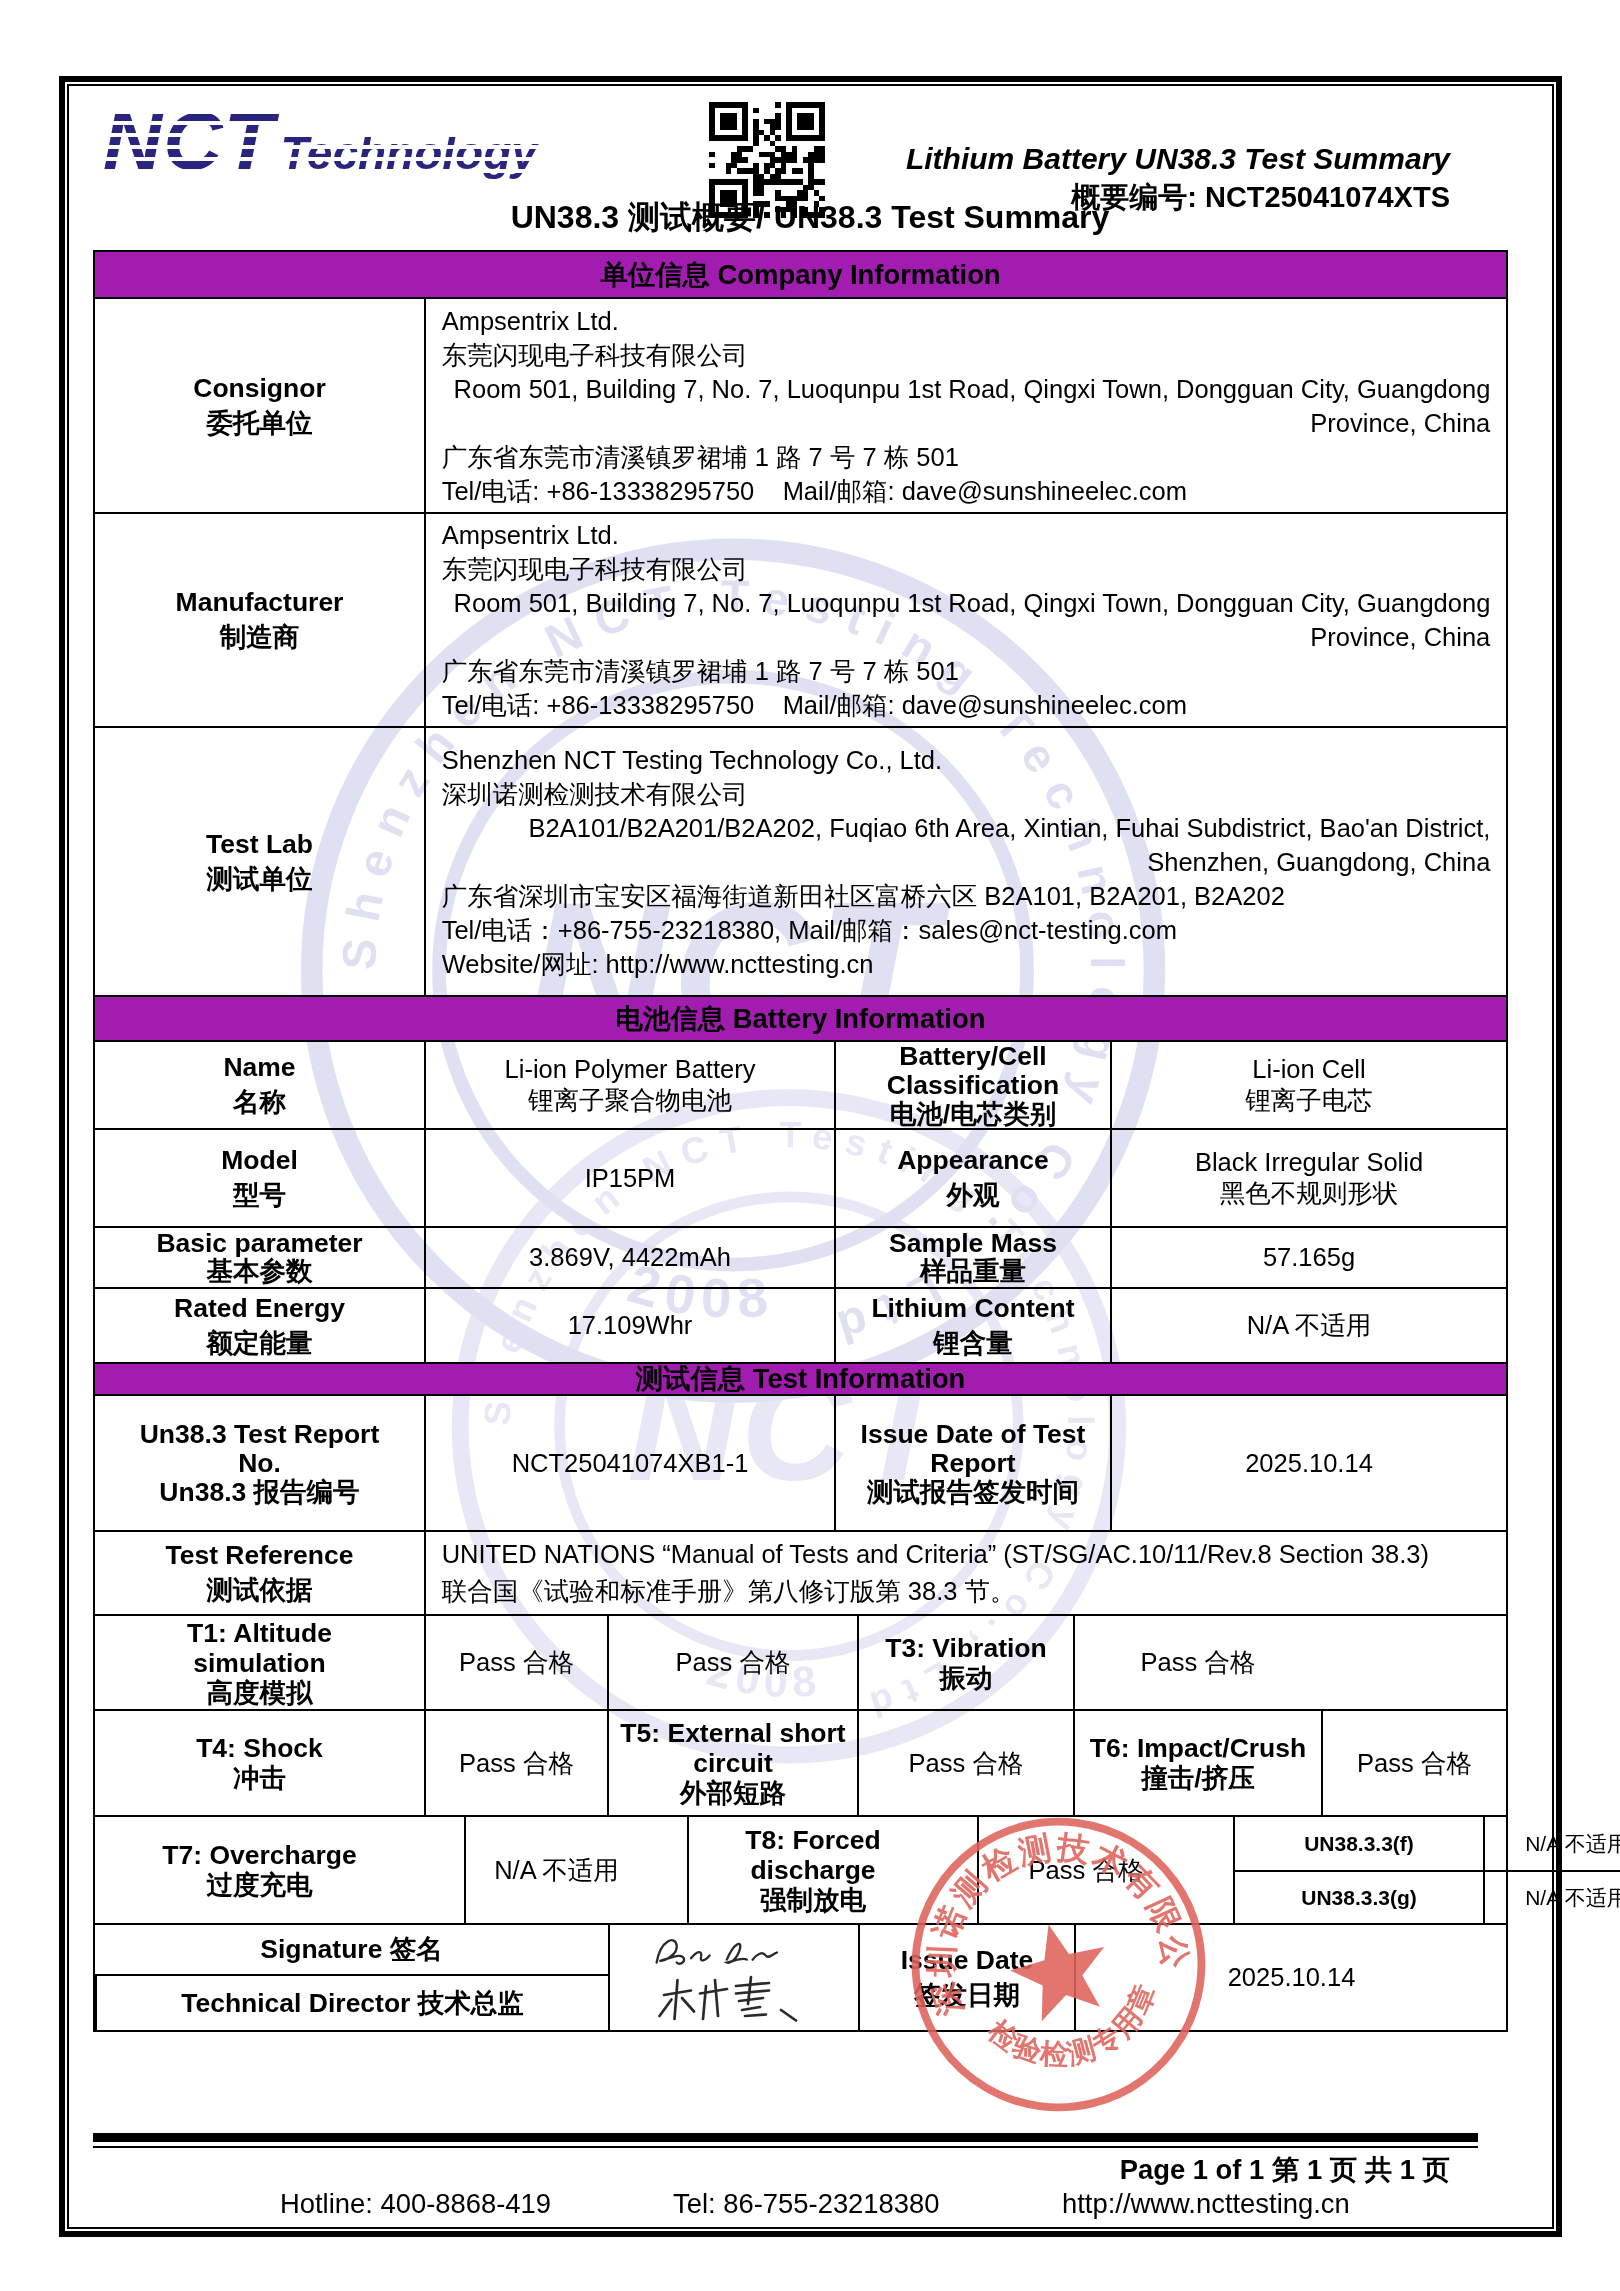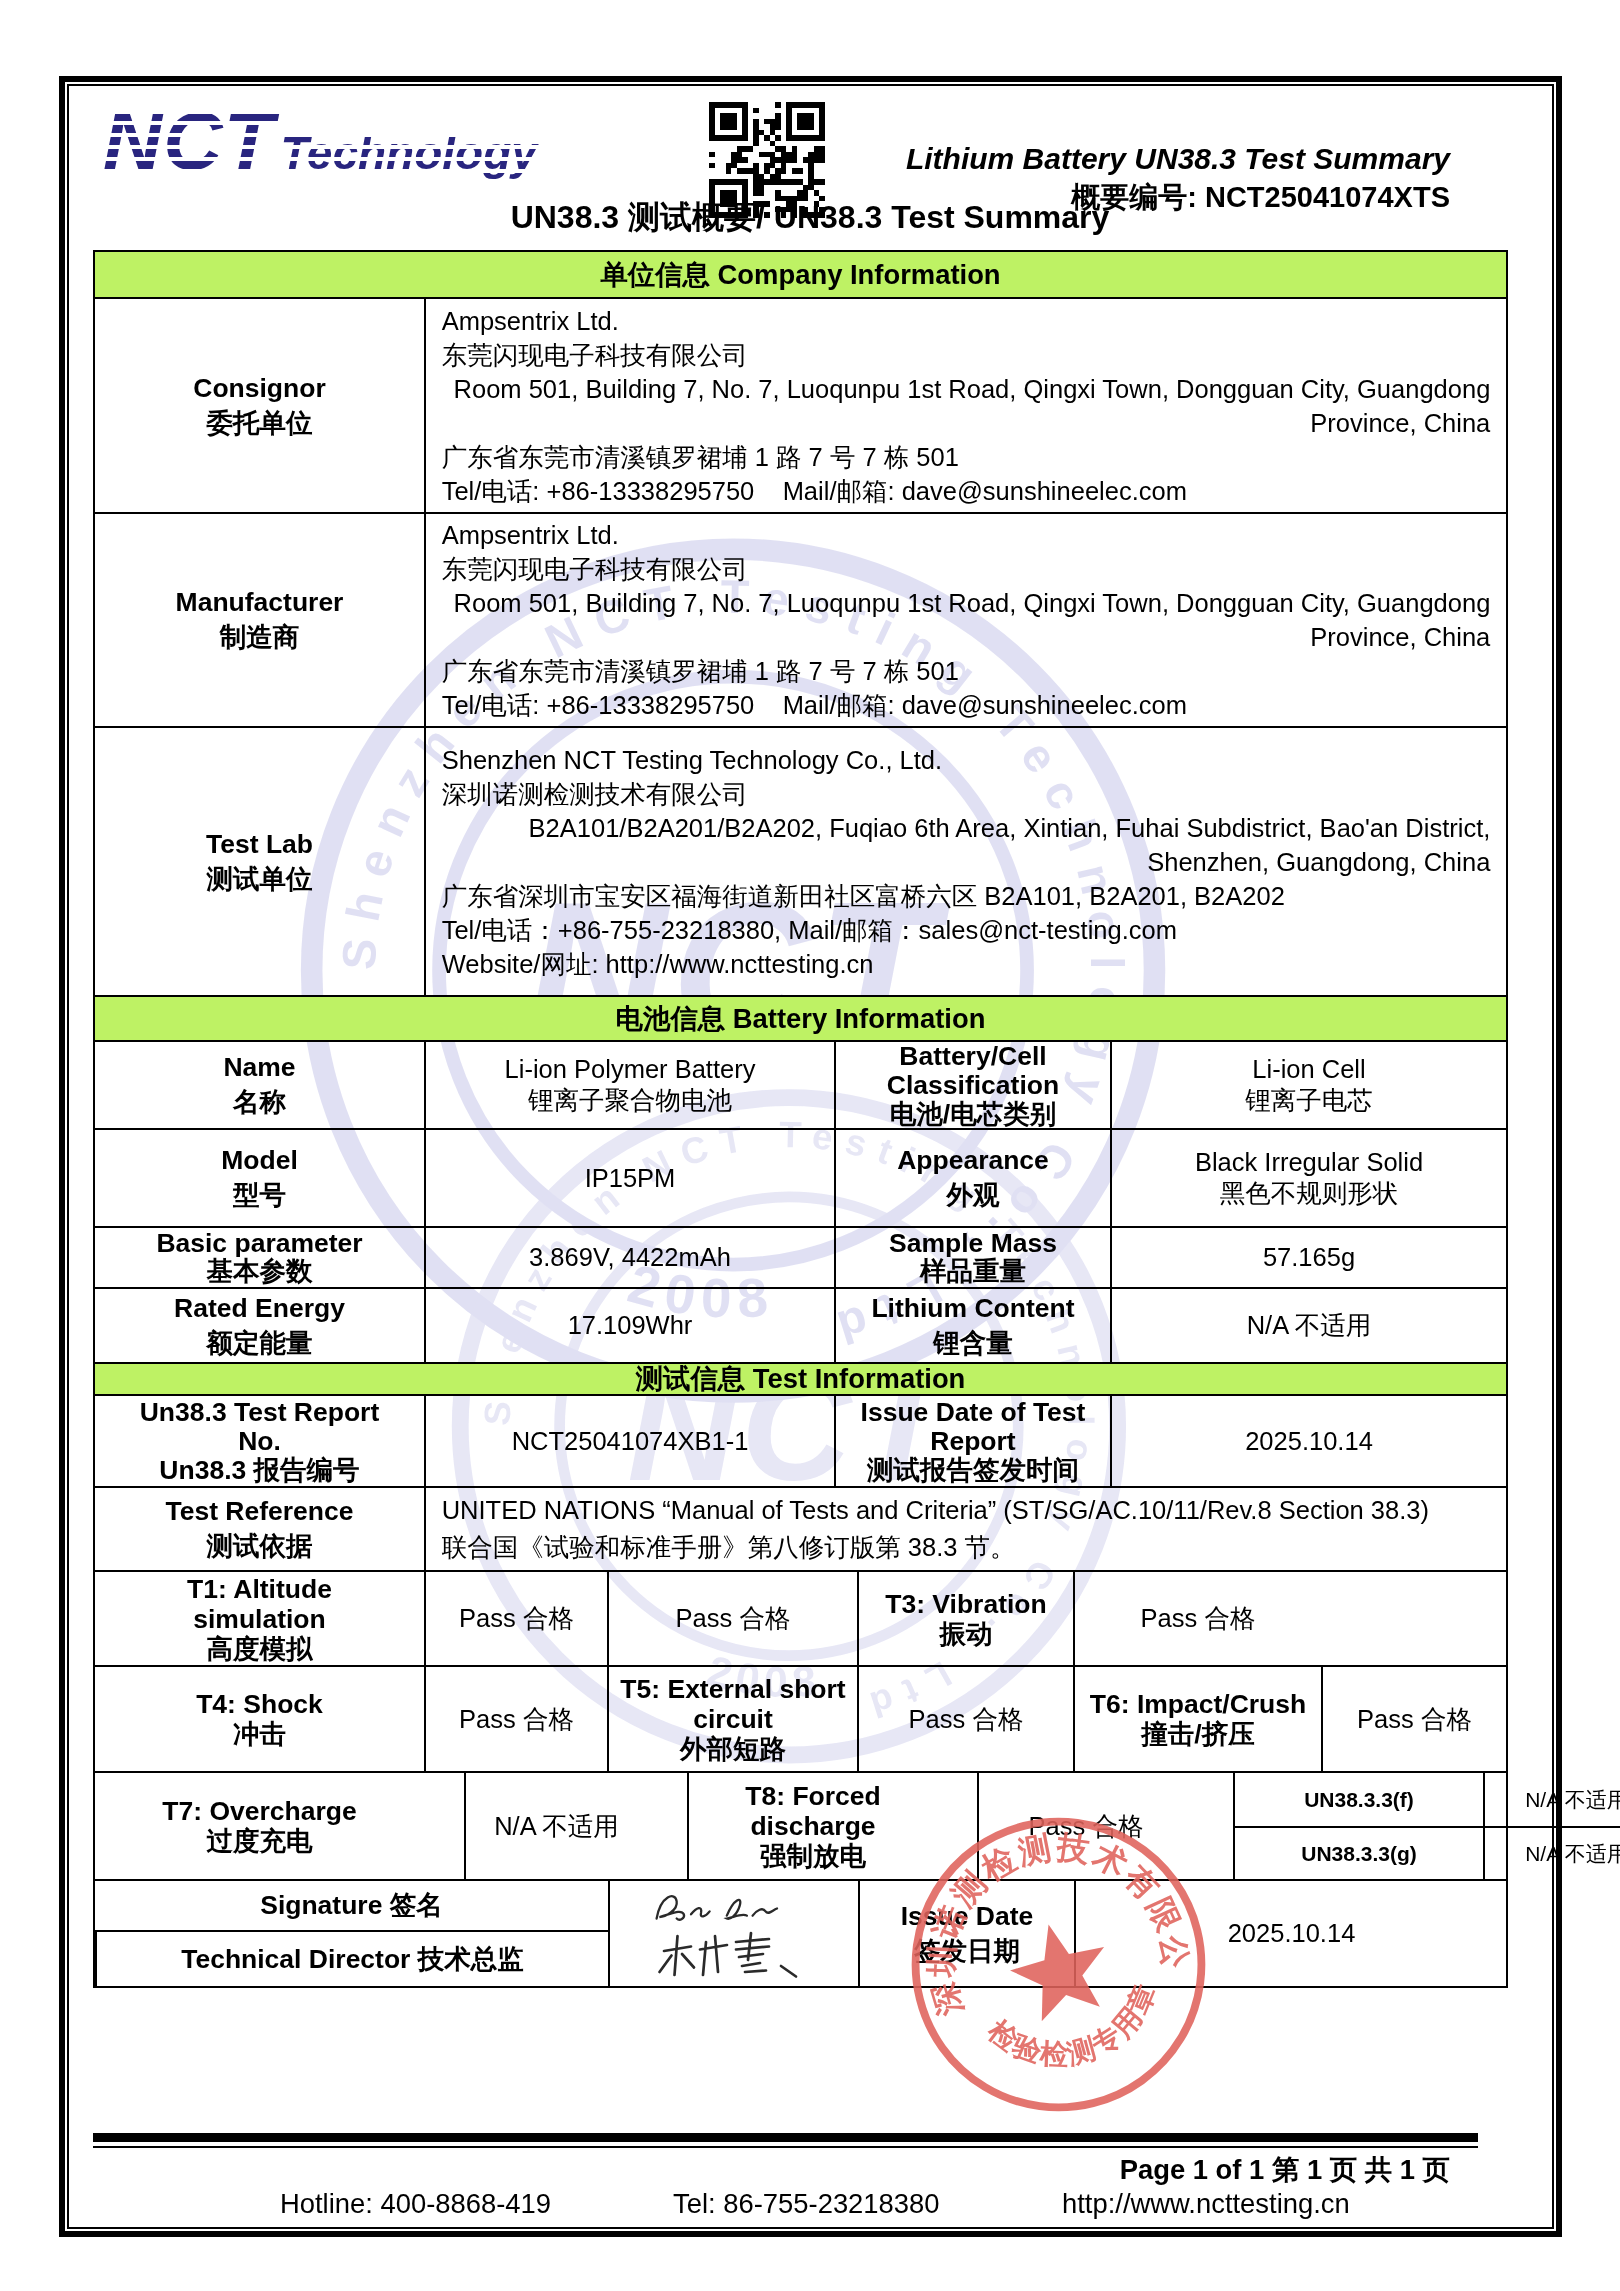--- a/index.html
+++ b/index.html
@@ -22,21 +22,21 @@
              font-size:32px;font-weight:bold;z-index:3;}
   
   .doc-table{position:absolute;left:93px;top:250px;width:1411px;border:2.9px solid #000;z-index:2;}
   .row{display:grid;border-top:2.9px solid #000;box-sizing:border-box;}
   .row:first-child{border-top:none;}
   .cell{border-left:2px solid #000;display:flex;flex-direction:column;align-items:center;
         justify-content:center;text-align:center;overflow:hidden;box-sizing:border-box;
         font-size:25.5px;line-height:31px;}
   .cell:first-child{border-left:none;}
   .cl{align-items:flex-start;text-align:right;padding:3.9px 15.7px;line-height:34px;}
-  .band{background:#bef264;font-weight:bold;font-size:27.4px;display:flex;align-items:center;
+  .band{background:#a21caf;font-weight:bold;font-size:27.4px;display:flex;align-items:center;
         justify-content:center;}
   .lbl{font-weight:bold;font-size:26.5px;line-height:35px;}
   
   .g2{grid-template-columns:329px 1082px;}
   .g4{grid-template-columns:329px 410px 276px 396px;}
   .g6{grid-template-columns:329px 183px 250px 216px 248px 185px;}
   .g7{grid-template-columns:329px 183px 250px 216px 433px;gap:40px;}
   .gsig{grid-template-columns:513px 250px 216px 433px;grid-template-rows:49px 56px;}
   .subgrid{display:grid;grid-template-columns:248px 185px;grid-template-rows:1fr 1fr;
            padding:0;border-left:2px solid #000;box-sizing:border-box;}
@@ -362,21 +362,21 @@
         <div class="lbl">Lithium Content</div>
         <div class="lbl">锂含量</div>
       </div>
       <div class="cell">
         <div>N/A 不适用</div>
       </div>
     </div>
 
     <div class="row band" style="height:32px;border-top:2.9px solid #000;">测试信息 Test Information</div>
 
-    <div class="row g4" style="height:92px;">
+    <div class="row g4" style="height:136px;">
       <div class="cell" style="line-height:29px;">
         <div class="lbl wrapnarrow" style="line-height:29px;">Un38.3 Test Report No.</div>
         <div class="lbl" style="line-height:29px;">Un38.3 报告编号</div>
       </div>
       <div class="cell">NCT25041074XB1-1</div>
       <div class="cell" style="line-height:29px;">
         <div class="lbl wrapnarrow" style="line-height:29px;">Issue Date of Test Report</div>
         <div class="lbl" style="line-height:29px;">测试报告签发时间</div>
       </div>
       <div class="cell">2025.10.14</div>

